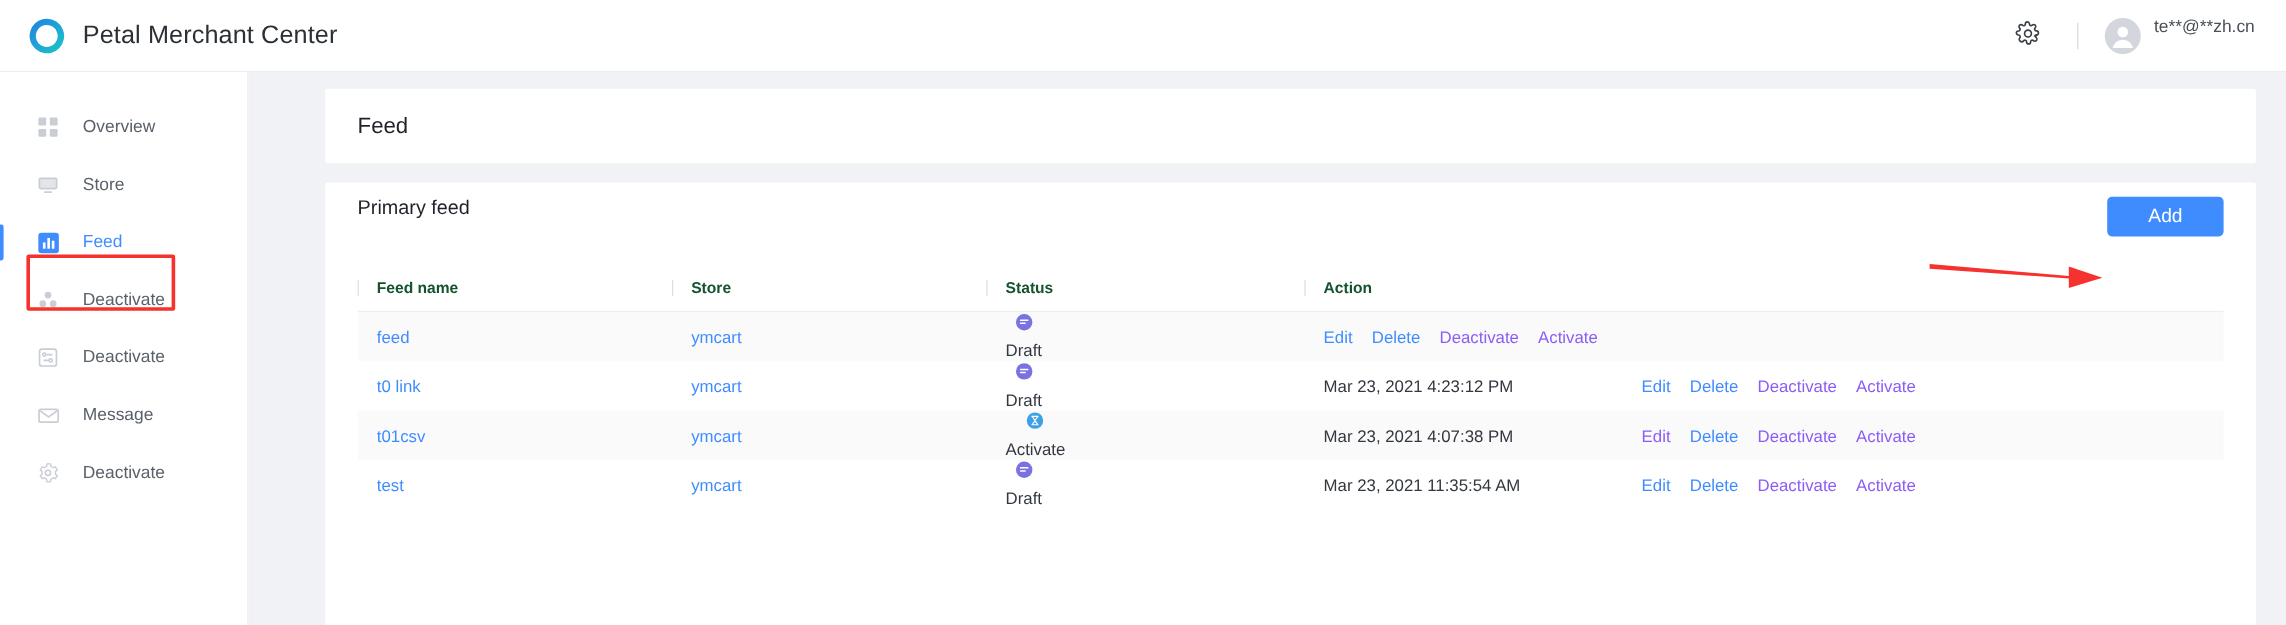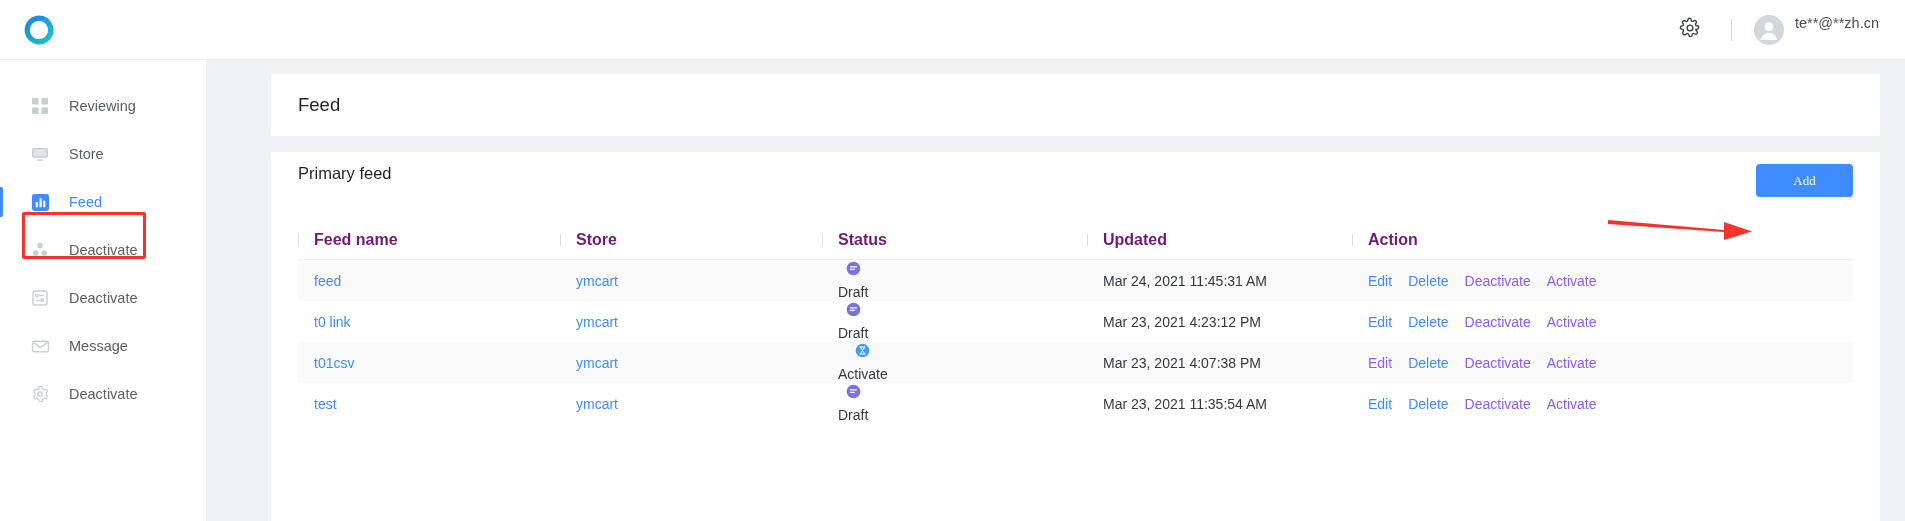--- a/index.html
+++ b/index.html
@@ -170,40 +170,40 @@
     color: #1f2329;
   }
   .add-btn {
     margin-left: auto;
     background: #3f8cff;
     color: #ffffff;
     border: none;
     border-radius: 4px;
     width: 97px;
     height: 33px;
-    font-size: 13px;
-    font-family: Liberation Serif, serif;
+    font-size: 16px;
+    font-family: Liberation Sans, sans-serif;
     cursor: pointer;
   }
 
   
   .tbl { width: 100%; margin: 0; padding: 0 27px; }
   .t-row {
     display: flex;
     align-items: center;
     height: 41px;
     font-size: 14px;
     color: #333840;
   }
   .t-row.head {
     height: 40px;
     border-bottom: 1px solid #eceef1;
     font-weight: bold;
-    color: #701a75;
-    font-size: 16px;
+    color: #14532d;
+    font-size: 13px;
   }
   .t-row.zebra { background: #fafafb; }
   .c { display: flex; align-items: center; position: relative; }
   .c.sep::before {
     content: "";
     position: absolute;
     left: 0; top: 50%;
     transform: translateY(-50%);
     width: 1px; height: 13px;
     background: #d9dce1;
@@ -254,20 +254,21 @@
           <defs>
             <linearGradient id="lgGrad" x1="0" y1="0" x2="1" y2="1">
               <stop offset="0%" stop-color="#1f7fe0"></stop>
               <stop offset="55%" stop-color="#1fa7d8"></stop>
               <stop offset="100%" stop-color="#18c8c0"></stop>
             </linearGradient>
           </defs>
           <path d="M17 2.6 A14.4 14.4 0 1 0 27.5 26.9 L23.6 23.2 A9.1 9.1 0 1 1 17 7.9 A9.1 9.1 0 0 1 23.6 23.2 L27.5 26.9 A14.4 14.4 0 0 0 17 2.6 Z" fill="url(#lgGrad)"></path>
         </svg>
       </span>
+      <span class="brand-title">Petal Merchant Center</span>
     </div>
 
     <div class="header-right">
       <button class="gear-btn">
         <span>
           <svg width="22" height="22" viewBox="0 0 24 24" fill="none" stroke="#3b3f47" stroke-width="1.5">
             <circle cx="12" cy="12" r="3.1"></circle>
             <path d="M19.2 14.1a1.5 1.5 0 0 0 .3 1.65l.06.06a1.82 1.82 0 1 1-2.58 2.58l-.06-.06a1.5 1.5 0 0 0-1.65-.3 1.5 1.5 0 0 0-.91 1.37v.17a1.82 1.82 0 1 1-3.64 0v-.09a1.5 1.5 0 0 0-.98-1.37 1.5 1.5 0 0 0-1.65.3l-.06.06A1.82 1.82 0 1 1 4.45 15.9l.06-.06a1.5 1.5 0 0 0 .3-1.65 1.5 1.5 0 0 0-1.37-.91h-.17a1.82 1.82 0 1 1 0-3.64h.09a1.5 1.5 0 0 0 1.37-.98 1.5 1.5 0 0 0-.3-1.65l-.06-.06A1.82 1.82 0 1 1 6.95 4.37l.06.06a1.5 1.5 0 0 0 1.65.3h.07a1.5 1.5 0 0 0 .91-1.37v-.17a1.82 1.82 0 1 1 3.64 0v.09a1.5 1.5 0 0 0 .91 1.37 1.5 1.5 0 0 0 1.65-.3l.06-.06a1.82 1.82 0 1 1 2.58 2.58l-.06.06a1.5 1.5 0 0 0-.3 1.65v.07a1.5 1.5 0 0 0 1.37.91h.17a1.82 1.82 0 1 1 0 3.64h-.09a1.5 1.5 0 0 0-1.37.91Z"></path>
           </svg>
         </span>
@@ -289,21 +290,21 @@
 
     <div class="nav-item">
       <span class="nav-ico">
         <svg width="18" height="18" viewBox="0 0 18 18" fill="#c9cdd4">
           <rect x="1" y="1" width="6.5" height="6.5" rx="1"></rect>
           <rect x="10.5" y="1" width="6.5" height="6.5" rx="1"></rect>
           <rect x="1" y="10.5" width="6.5" height="6.5" rx="1"></rect>
           <rect x="10.5" y="10.5" width="6.5" height="6.5" rx="1"></rect>
         </svg>
       </span>
-      <span class="nav-label">Reviewing</span>
+      <span class="nav-label">Overview</span>
     </div>
 
     <div class="nav-item">
       <span class="nav-ico">
         <svg width="18" height="18" viewBox="0 0 20 20" fill="none" stroke="#c9cdd4" stroke-width="1.6">
           <rect x="2" y="4" width="16" height="9.5" rx="1.2" fill="#e3e5e9" stroke="#c9cdd4"></rect>
           <path d="M6.5 16.8h7"></path>
         </svg>
       </span>
       <span class="nav-label">Store</span>
@@ -381,44 +382,40 @@
         <span class="section-title">Primary feed</span>
         <button class="add-btn">Add</button>
       </div>
 
       <div class="tbl">
 
         <div class="t-row head">
           <div class="c sep c-pad col-name">Feed name</div>
           <div class="c sep c-pad col-store">Store</div>
           <div class="c sep c-pad col-status">Status</div>
-          <div class="c sep c-pad col-upd">Updated</div>
           <div class="c sep c-pad col-act">Action</div>
         </div>
 
         <div class="t-row zebra">
           <div class="c c-pad col-name">
               <span class="lnk">feed</span>
             </div>
           <div class="c c-pad col-store">
               <span class="lnk">ymcart</span>
             </div>
           <div class="c c-pad col-status">
             <span class="status-cell">
               <svg class="st-ico" viewBox="0 0 16 16">
                 <circle cx="8" cy="8" r="7.3" fill="#7a72e0"></circle>
                 <rect x="4.1" y="5.6" width="7.8" height="1.35" rx=".65" fill="#ffffff"></rect>
                 <rect x="4.1" y="8.3" width="5.4" height="1.35" rx=".65" fill="#ffffff"></rect>
               </svg>
               <span>Draft</span>
             </span>
           </div>
-          <div class="c c-pad col-upd">
-              <span>Mar 24, 2021 11:45:31 AM</span>
-            </div>
           <div class="c c-pad col-act">
             <span class="actions">
               <span class="act">Edit</span>
               <span class="act">Delete</span>
               <span class="act disabled">Deactivate</span>
               <span class="act disabled">Activate</span>
             </span>
           </div>
         </div>
 

